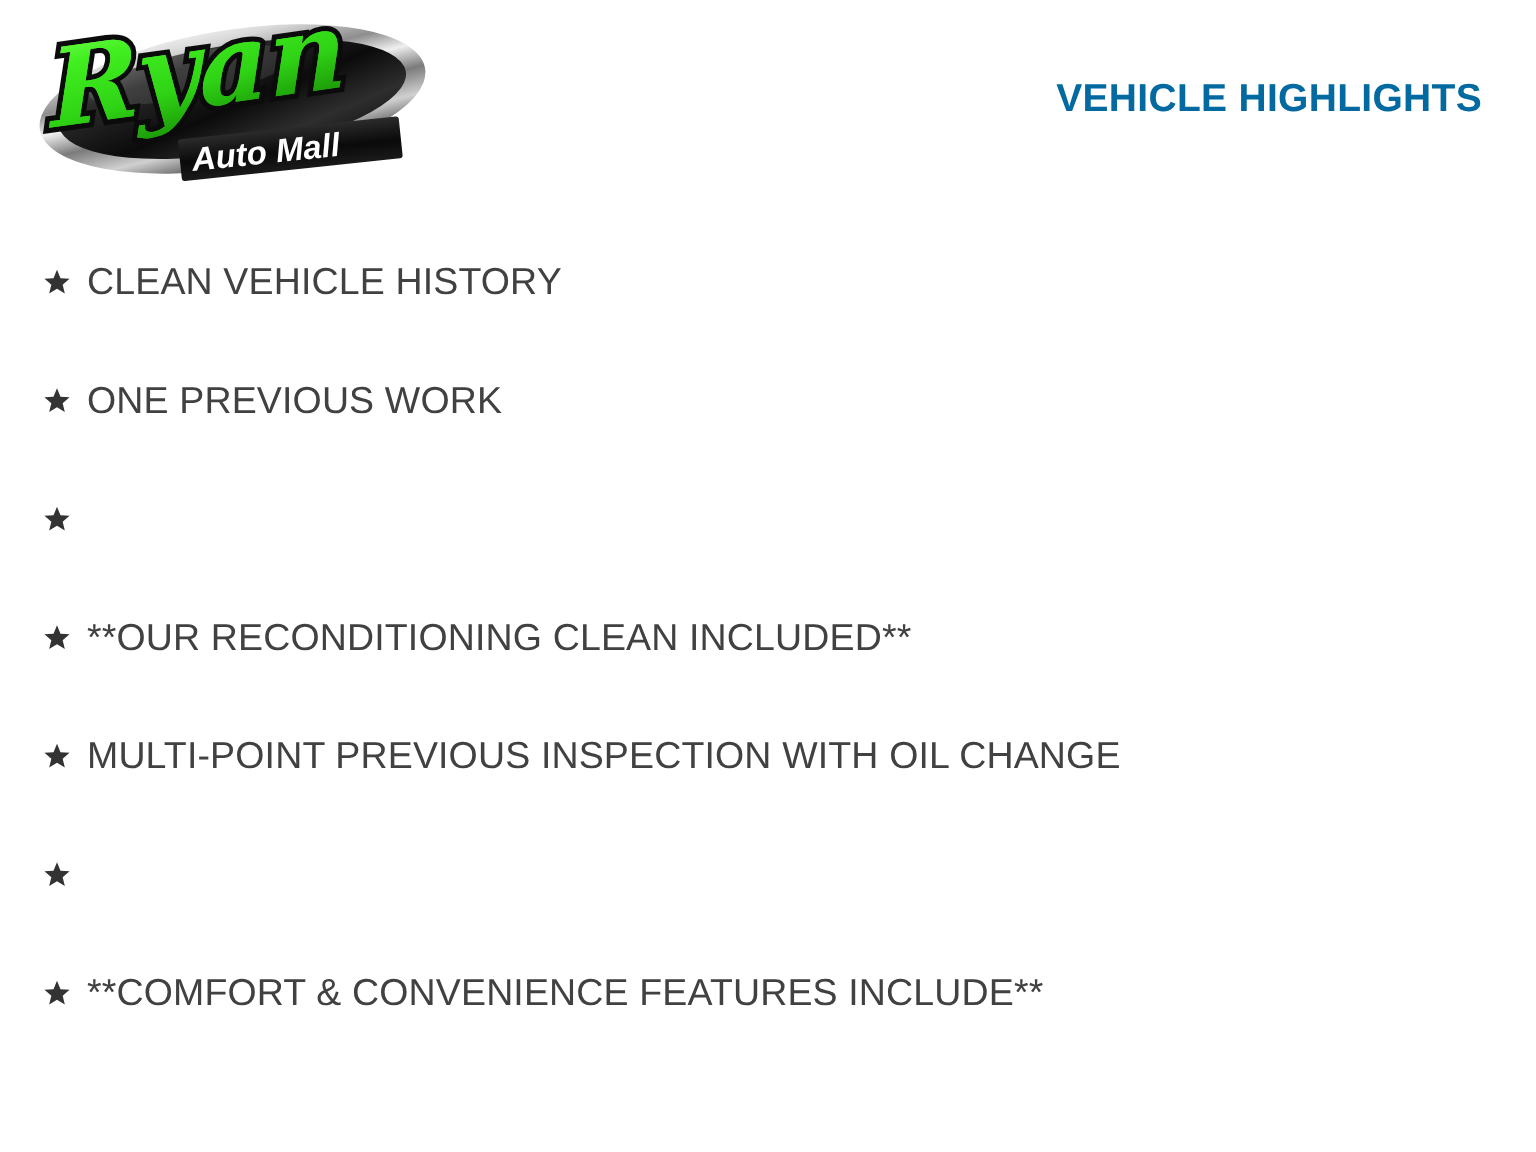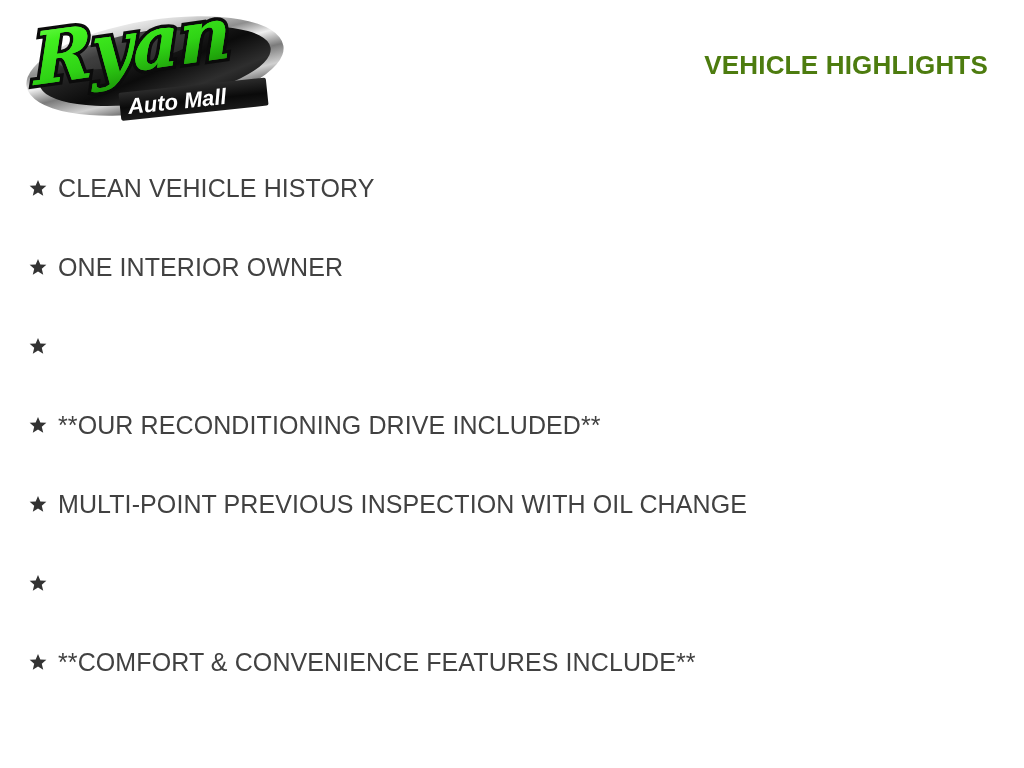--- a/index.html
+++ b/index.html
@@ -38,21 +38,21 @@
     height: 112px;
   }
 
   
   .page-title {
     position: absolute;
     right: 36px;
     top: 50px;
     font-size: 26px;
     font-weight: bold;
-    color: #4d7c0f;
+    color: #0369a1;
     letter-spacing: 0.2px;
     white-space: nowrap;
   }
 
   
   .highlights {
     position: absolute;
     left: 0;
     top: 133px;
     width: 1024px;
@@ -155,38 +155,38 @@
     </span>
     <span class="highlight-text">CLEAN VEHICLE HISTORY</span>
   </li>
 
   <li class="highlight-item">
     <span class="bullet-star">
       <svg viewBox="0 0 20 20" xmlns="http://www.w3.org/2000/svg" aria-hidden="true">
         <polygon points="10,1 12.6,7.2 19.3,7.6 14.2,12 15.8,18.6 10,15 4.2,18.6 5.8,12 0.7,7.6 7.4,7.2" fill="#333333"></polygon>
       </svg>
     </span>
-    <span class="highlight-text">ONE INTERIOR OWNER</span>
-  </li>
-
-  <li class="highlight-item">
-    <span class="bullet-star">
-      <svg viewBox="0 0 20 20" xmlns="http://www.w3.org/2000/svg" aria-hidden="true">
-        <polygon points="10,1 12.6,7.2 19.3,7.6 14.2,12 15.8,18.6 10,15 4.2,18.6 5.8,12 0.7,7.6 7.4,7.2" fill="#333333"></polygon>
-      </svg>
-    </span>
-  </li>
-
-  <li class="highlight-item">
-    <span class="bullet-star">
-      <svg viewBox="0 0 20 20" xmlns="http://www.w3.org/2000/svg" aria-hidden="true">
-        <polygon points="10,1 12.6,7.2 19.3,7.6 14.2,12 15.8,18.6 10,15 4.2,18.6 5.8,12 0.7,7.6 7.4,7.2" fill="#333333"></polygon>
-      </svg>
-    </span>
-    <span class="highlight-text">**OUR RECONDITIONING DRIVE INCLUDED**</span>
+    <span class="highlight-text">ONE PREVIOUS WORK</span>
+  </li>
+
+  <li class="highlight-item">
+    <span class="bullet-star">
+      <svg viewBox="0 0 20 20" xmlns="http://www.w3.org/2000/svg" aria-hidden="true">
+        <polygon points="10,1 12.6,7.2 19.3,7.6 14.2,12 15.8,18.6 10,15 4.2,18.6 5.8,12 0.7,7.6 7.4,7.2" fill="#333333"></polygon>
+      </svg>
+    </span>
+  </li>
+
+  <li class="highlight-item">
+    <span class="bullet-star">
+      <svg viewBox="0 0 20 20" xmlns="http://www.w3.org/2000/svg" aria-hidden="true">
+        <polygon points="10,1 12.6,7.2 19.3,7.6 14.2,12 15.8,18.6 10,15 4.2,18.6 5.8,12 0.7,7.6 7.4,7.2" fill="#333333"></polygon>
+      </svg>
+    </span>
+    <span class="highlight-text">**OUR RECONDITIONING CLEAN INCLUDED**</span>
   </li>
 
   <li class="highlight-item">
     <span class="bullet-star">
       <svg viewBox="0 0 20 20" xmlns="http://www.w3.org/2000/svg" aria-hidden="true">
         <polygon points="10,1 12.6,7.2 19.3,7.6 14.2,12 15.8,18.6 10,15 4.2,18.6 5.8,12 0.7,7.6 7.4,7.2" fill="#333333"></polygon>
       </svg>
     </span>
     <span class="highlight-text">MULTI-POINT PREVIOUS INSPECTION WITH OIL CHANGE</span>
   </li>

